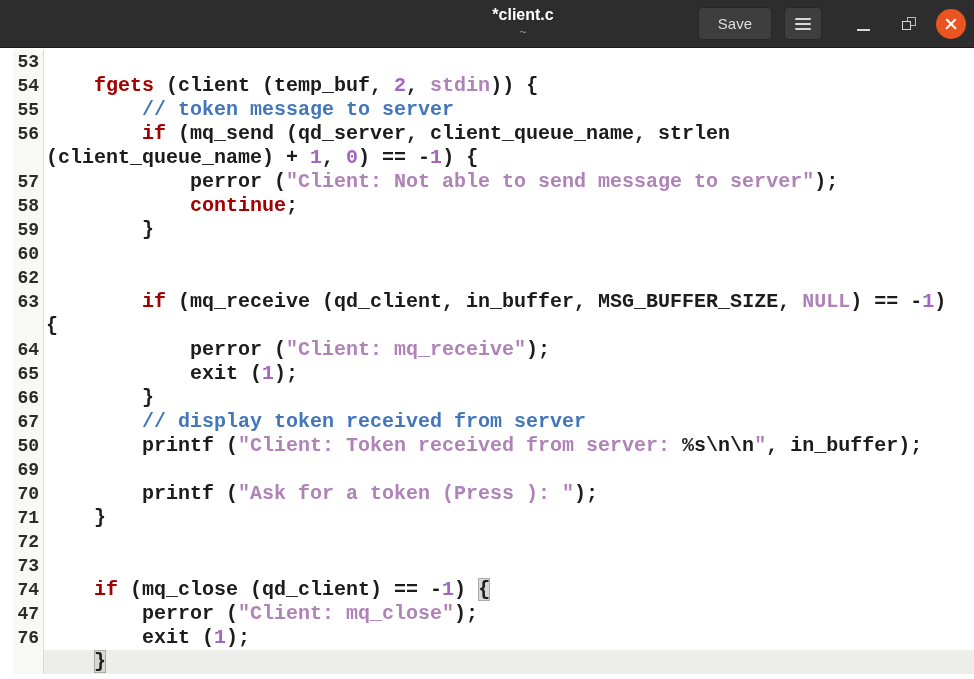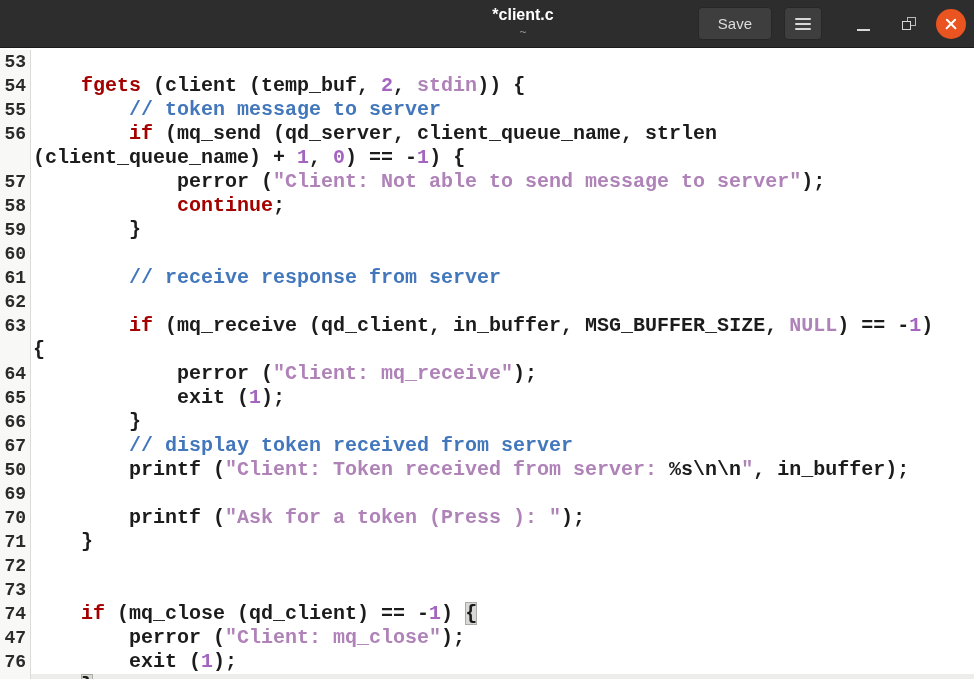--- a/index.html
+++ b/index.html
@@ -49,21 +49,21 @@
                 transform:translate(-50%,-50%); display:block; }
   .close-icon i { position:absolute; left:0; top:6px; width:14px; height:2.4px;
                   background:#FFF; border-radius:1px; display:block; }
   .close-icon i:first-child { transform:rotate(45deg); }
   .close-icon i:last-child  { transform:rotate(-45deg); }
 
   
   .editor { flex:1 1 auto; background:var(--editor-bg,#FFF); overflow:hidden;
             font-family:"Liberation Mono","DejaVu Sans Mono",monospace;
             font-weight:700; font-size:20px; padding-top:2px; }
-  .row { display:flex; height:24px; line-height:24px; }
+  .row { display:flex; height:24px; line-height:24px;margin-left:13px; }
   .row.cur { background:var(--current-line-bg,#EDEDEB); }
   .gut { flex:0 0 31px; width:31px; background:var(--gutter-bg,#F8F8F7);
          border-right:1px solid #DBDBD9; text-align:right; padding-right:4px;
          color:var(--gutter-text,#2B2B2B); font-size:18px; }
   .row.cur .gut { background:var(--gutter-bg,#F8F8F7); }
   .code { white-space:pre; padding-left:2px; color:var(--code-text,#1C1C1C); overflow:hidden; }
   .seg-p { color:var(--code-text,#1C1C1C); }
   .seg-k { color:var(--keyword,#A40000); }
   .seg-c { color:var(--comment,#4377BC); }
   .seg-s { color:var(--string,#AF82B8); }
@@ -145,24 +145,20 @@
       </div>
       <div class="row">
         <div class="gut">59</div>
         <div class="code"><span class="seg-p">        }</span></div>
       </div>
       <div class="row">
         <div class="gut">60</div>
         <div class="code"></div>
       </div>
       <div class="row">
-        <div class="gut">61</div>
-        <div class="code"><span class="seg-p">        </span><span class="seg-c">// receive response from server</span></div>
-      </div>
-      <div class="row">
         <div class="gut">62</div>
         <div class="code"></div>
       </div>
       <div class="row">
         <div class="gut">63</div>
         <div class="code"><span class="seg-p">        </span><span class="seg-k">if</span><span class="seg-p"> (mq_receive (qd_client, in_buffer, MSG_BUFFER_SIZE, </span><span class="seg-x">NULL</span><span class="seg-p">) == -</span><span class="seg-n">1</span><span class="seg-p">)</span></div>
       </div>
       <div class="row">
         <div class="gut"></div>
         <div class="code"><span class="seg-p">{</span></div>

